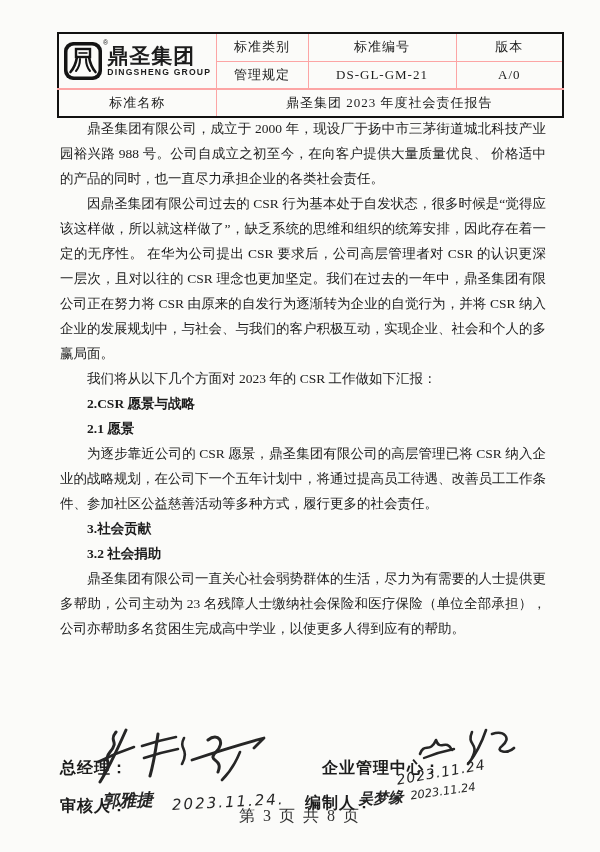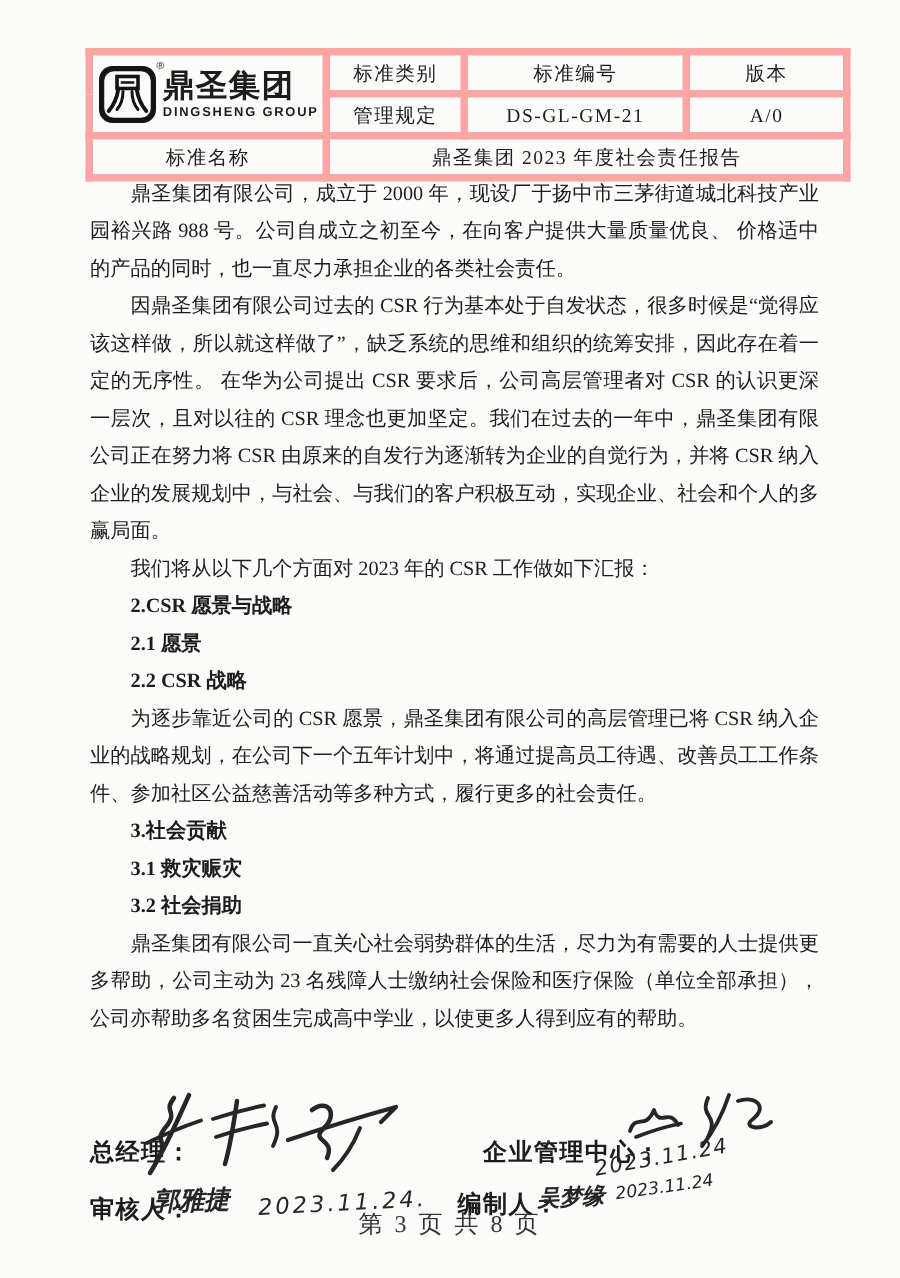--- a/index.html
+++ b/index.html
@@ -14,21 +14,21 @@
   }
 
   
   .hdr-table {
     position: absolute; left: 57px; top: 32px;
     width: 488px;
     border-collapse: collapse;
     table-layout: fixed;
   }
   .hdr-table td {
-    border: 5px solid #fca5a5;
+    border: 1px solid #fca5a5;
     text-align: center;
     vertical-align: middle;
     font-size: 13px;
     height: 28px;
     padding: 0 2px;
     letter-spacing: 1px;
   }
   .hdr-table { border: 2px solid #111; }
   .hdr-table .thick-top td { border-top-width: 2px; }
   .col-logo { width: 158px; }
@@ -129,24 +129,22 @@
     </tr>
   </tbody>
     </table>
 
   <div class="doc-body">
     <div class="paragraph">鼎圣集团有限公司，成立于 2000 年，现设厂于扬中市三茅街道城北科技产业园裕兴路 988 号。公司自成立之初至今，在向客户提供大量质量优良、 价格适中的产品的同时，也一直尽力承担企业的各类社会责任。</div>
     <div class="paragraph">因鼎圣集团有限公司过去的 CSR 行为基本处于自发状态，很多时候是“觉得应该这样做，所以就这样做了”，缺乏系统的思维和组织的统筹安排，因此存在着一定的无序性。 在华为公司提出 CSR 要求后，公司高层管理者对 CSR 的认识更深一层次，且对以往的 CSR 理念也更加坚定。我们在过去的一年中，鼎圣集团有限公司正在努力将 CSR 由原来的自发行为逐渐转为企业的自觉行为，并将 CSR 纳入企业的发展规划中，与社会、与我们的客户积极互动，实现企业、社会和个人的多赢局面。</div>
     <div class="paragraph">我们将从以下几个方面对 2023 年的 CSR 工作做如下汇报：</div>
     <div class="heading">2.CSR 愿景与战略</div>
     <div class="heading">2.1 愿景</div>
-    <div class="heading">2.2 CSR 战略</div>
     <div class="paragraph">为逐步靠近公司的 CSR 愿景，鼎圣集团有限公司的高层管理已将 CSR 纳入企业的战略规划，在公司下一个五年计划中，将通过提高员工待遇、改善员工工作条件、参加社区公益慈善活动等多种方式，履行更多的社会责任。</div>
     <div class="heading">3.社会贡献</div>
-    <div class="heading">3.1 救灾赈灾</div>
     <div class="heading">3.2 社会捐助</div>
     <div class="paragraph">鼎圣集团有限公司一直关心社会弱势群体的生活，尽力为有需要的人士提供更多帮助，公司主动为 23 名残障人士缴纳社会保险和医疗保险（单位全部承担），公司亦帮助多名贫困生完成高中学业，以使更多人得到应有的帮助。</div>
   </div>
 
   <span class="sig-label" style="left:60px; top:758px;">总经理：</span>
 
   <svg class="sig-svg" style="left:92px; top:724px;" width="180" height="68" viewBox="0 0 180 68">
     <path d="M24,8 C16,18 28,16 18,28 C10,38 22,36 12,50" stroke-width="3"></path>
     <path d="M34,6 C26,24 18,42 8,58" stroke-width="3"></path>
     <path d="M6,38 C18,32 30,27 42,23" stroke-width="2.6"></path>

